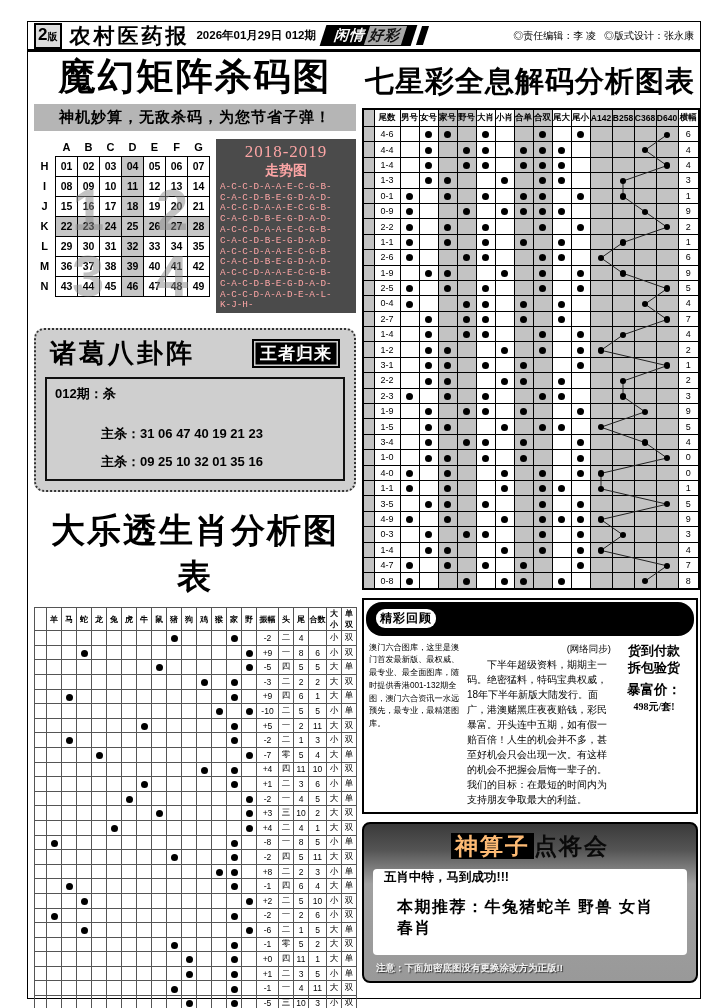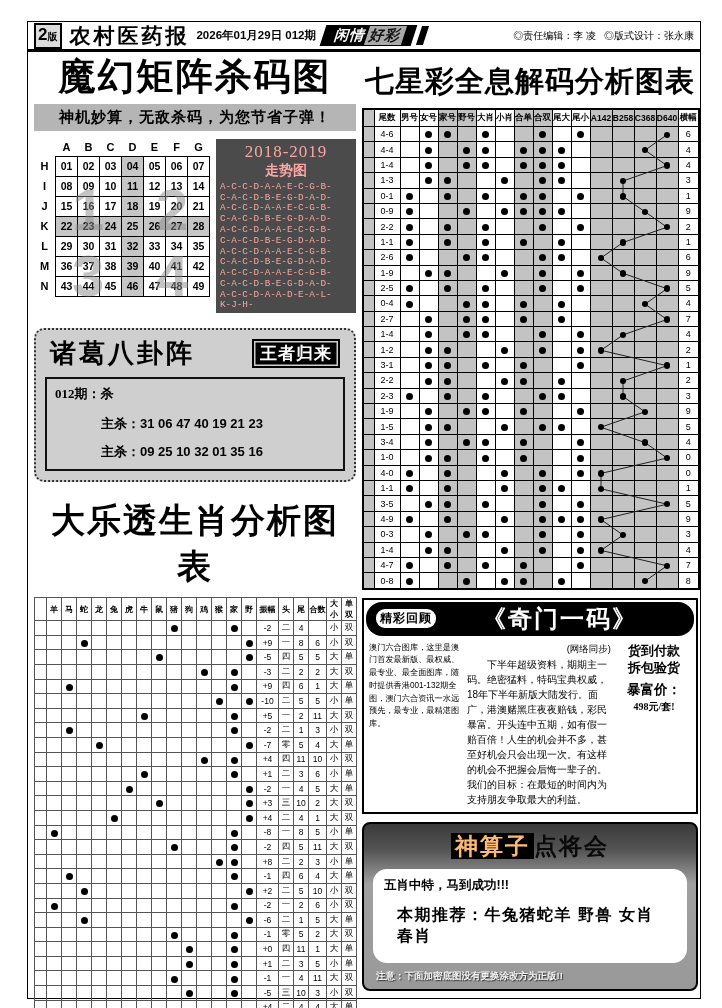--- a/index.html
+++ b/index.html
@@ -33,21 +33,21 @@
   .trendpanel{flex:1;background:#4b4b4b;color:#fca5a5;padding:3px 4px 2px;overflow:hidden;}
   .tpt1{font-family:"Liberation Serif",serif;font-size:17px;text-align:center;letter-spacing:1px;}
   .tpt2{font-size:14px;font-weight:bold;text-align:center;margin:0 0 2px;}
   .tplines div{font-family:"Liberation Mono",monospace;font-size:9.3px;line-height:1.16;white-space:nowrap;}
   
   .bagua{margin-top:15px;background:#cfcfcf;border:2.5px dotted #333;border-radius:10px;padding:6px 9px 9px;}
   .bghead{display:flex;align-items:center;justify-content:space-between;padding:0 5px;}
   .bgtitle{font-size:26px;font-weight:bold;letter-spacing:3px;}
   .badge{background:#000;color:#fff;font-size:17px;font-weight:bold;padding:1px 6px;border:2px solid #000;box-shadow:inset 0 0 0 1.5px #cfcfcf;letter-spacing:1px;}
   .bginner{margin-top:6px;border:2px solid #111;padding:6px 8px 8px;font-size:13px;font-weight:bold;}
-  .bginner .l1{margin-bottom:12px;font-family:Liberation Serif, serif;}
+  .bginner .l1{margin-bottom:22px;}
   .bginner .l2,.bginner .l3{padding-left:46px;margin-bottom:10px;}
   .bginner .l3{margin-bottom:0;}
   
   .dtitle{font-size:34px;font-weight:bold;text-align:center;letter-spacing:2px;margin:16px 0 7px;}
   table.dlt{border-collapse:collapse;table-layout:fixed;width:322px;}
   table.dlt th,table.dlt td{border:1px solid #555;padding:0;text-align:center;font-size:8.5px;height:13.6px;overflow:hidden;}
   table.dlt th{font-size:8px;font-weight:bold;height:15px;}
   .dot{display:inline-block;width:7px;height:7px;background:#000;border-radius:50%;vertical-align:middle;}
   
   .qtitle{font-size:29px;font-weight:bold;text-align:center;letter-spacing:1px;margin:0 0 6px;}
@@ -70,21 +70,21 @@
   .adpara{text-indent:2em;}
   .adright{width:74px;text-align:center;font-weight:bold;white-space:nowrap;}
   .adright .p1{font-size:13px;line-height:1.35;}
   .adright .p2{font-family:"Liberation Serif",serif;font-size:13.5px;margin-top:4px;line-height:1.4;}
   .adright .p3{font-family:"Liberation Serif",serif;font-size:10px;}
   
   .ssz{margin-top:8px;border:2px solid #000;border-radius:8px;background:linear-gradient(180deg,#3a3a3a 0px,#545454 26px,#a0a0a0 60px,#999 100%);padding:4px 0 6px;}
   .sszbanner{text-align:center;padding:3px 0 2px;}
   .sszblack{background:#000;color:#fdba74;font-size:23px;font-weight:bold;padding:0 4px;letter-spacing:2px;}
   .sszrest{color:#0a0a0a;font-size:23px;font-weight:bold;letter-spacing:2px;}
-  .sszwhite{background:#fff;border-radius:14px;margin:5px 9px 7px;padding:8px 11px 16px;}
+  .sszwhite{background:#fff;border-radius:4px;margin:5px 9px 7px;padding:0 11px 16px;}
   .sszslogan{font-size:12.5px;font-weight:bold;}
   .sszreco{font-size:16px;font-weight:bold;margin-top:11px;padding-left:13px;letter-spacing:1.5px;}
   .sectitle{font-size:21px;font-weight:bold;font-style:italic;letter-spacing:2px;color:#161616;text-shadow:1.5px 1.5px 0 #e3e3e3;margin:2px 0 1px 12px;}
   .notice{font-size:9.5px;font-weight:bold;color:#f4f4f4;text-shadow:1px 1px 1px #333;margin-left:12px;}
 </style>
 </head>
 <body>
 
 <div class="frame">
 
@@ -1516,21 +1516,20 @@
           </tbody>
         </table>
     <svg class="zig" width="336" height="481.71875">
           <polyline points="305.0,26.8 283.0,42.2 305.0,57.6 261.0,73.0 261.0,88.4 283.0,103.8 305.0,119.2 261.0,134.5 239.0,149.9 261.0,165.3 305.0,180.7 283.0,196.1 305.0,211.5 261.0,226.9 239.0,242.3 305.0,257.7 261.0,273.1 261.0,288.5 283.0,303.8 239.0,319.2 283.0,334.6 305.0,350.0 239.0,365.4 239.0,380.8 305.0,396.2 239.0,411.6 261.0,427.0 239.0,442.4 305.0,457.8 283.0,473.1" fill="none" stroke="#222" stroke-width="1"></polyline>
         </svg>
       </div>
 
     <div class="ad">
       <div class="adbanner">
         <span class="adtag">精彩回顾</span>
-        <span class="adtitle">《奇门一码》</span>
       </div>
       <div class="adbody">
         <div class="adleft">澳门六合图库，这里是澳门首发最新版、最权威、最专业、最全面图库，随时提供香港001-132期全图，澳门六合资讯一水远预先，最专业，最精湛图库。</div>
         <div class="admid">
           <div class="adsync">(网络同步)</div>
           <div class="adpara">下半年超级资料，期期主一码。绝密猛料，特码宝典权威，18年下半年新版大陆发行。面广，港澳赌黑庄夜夜赔钱，彩民暴富。开头连中五期，如有假一赔百倍！人生的机会并不多，甚至好机会只会出现一次。有这样的机会不把握会后悔一辈子的。我们的目标：在最短的时间内为支持朋友争取最大的利益。</div>
         </div>
         <div class="adright">
           <div class="p1">货到付款</div>
           <div class="p1">拆包验货</div>

